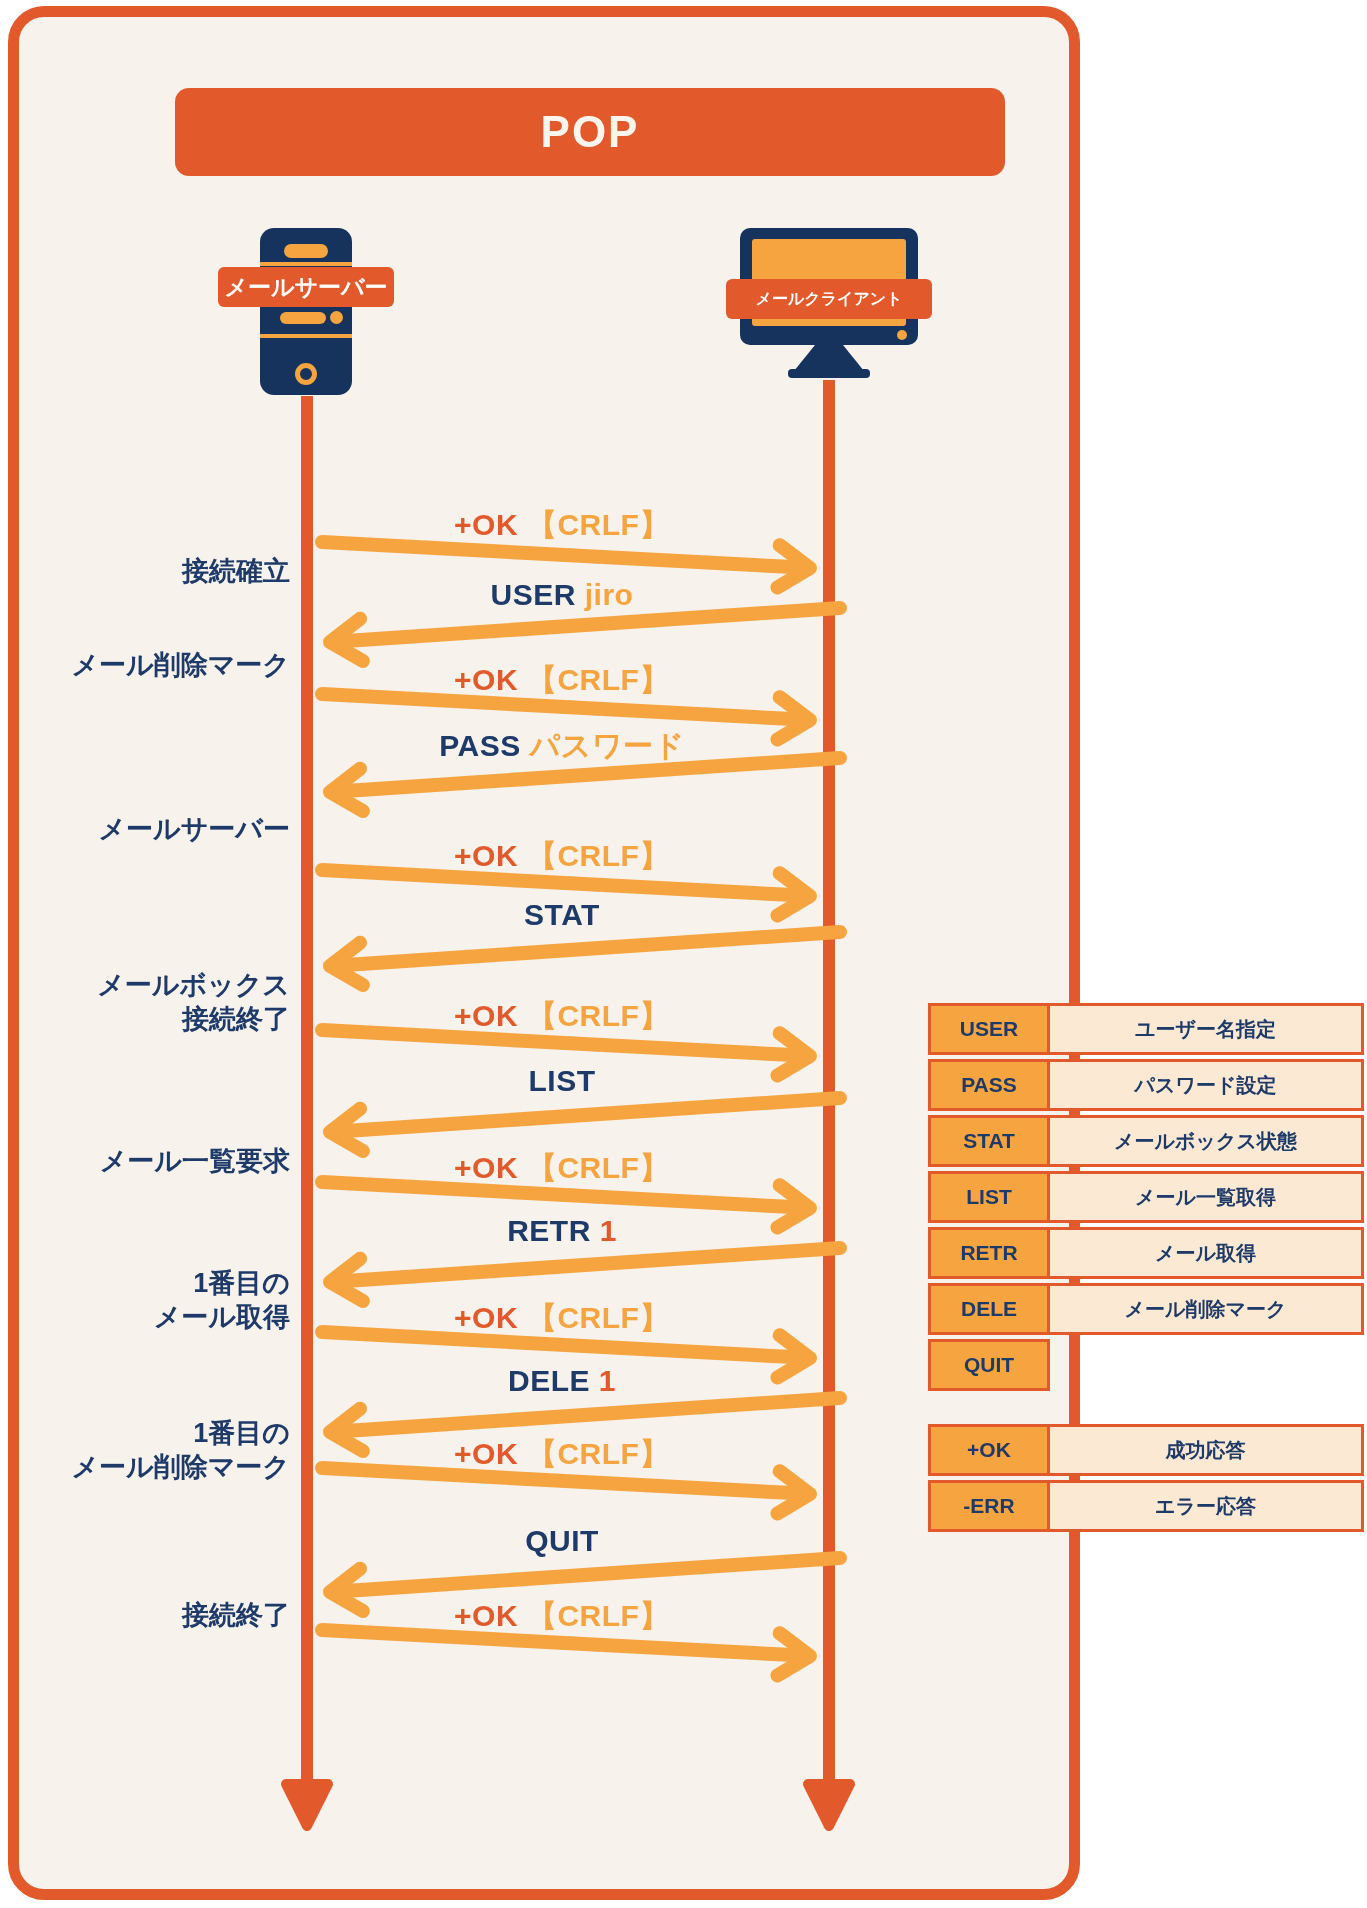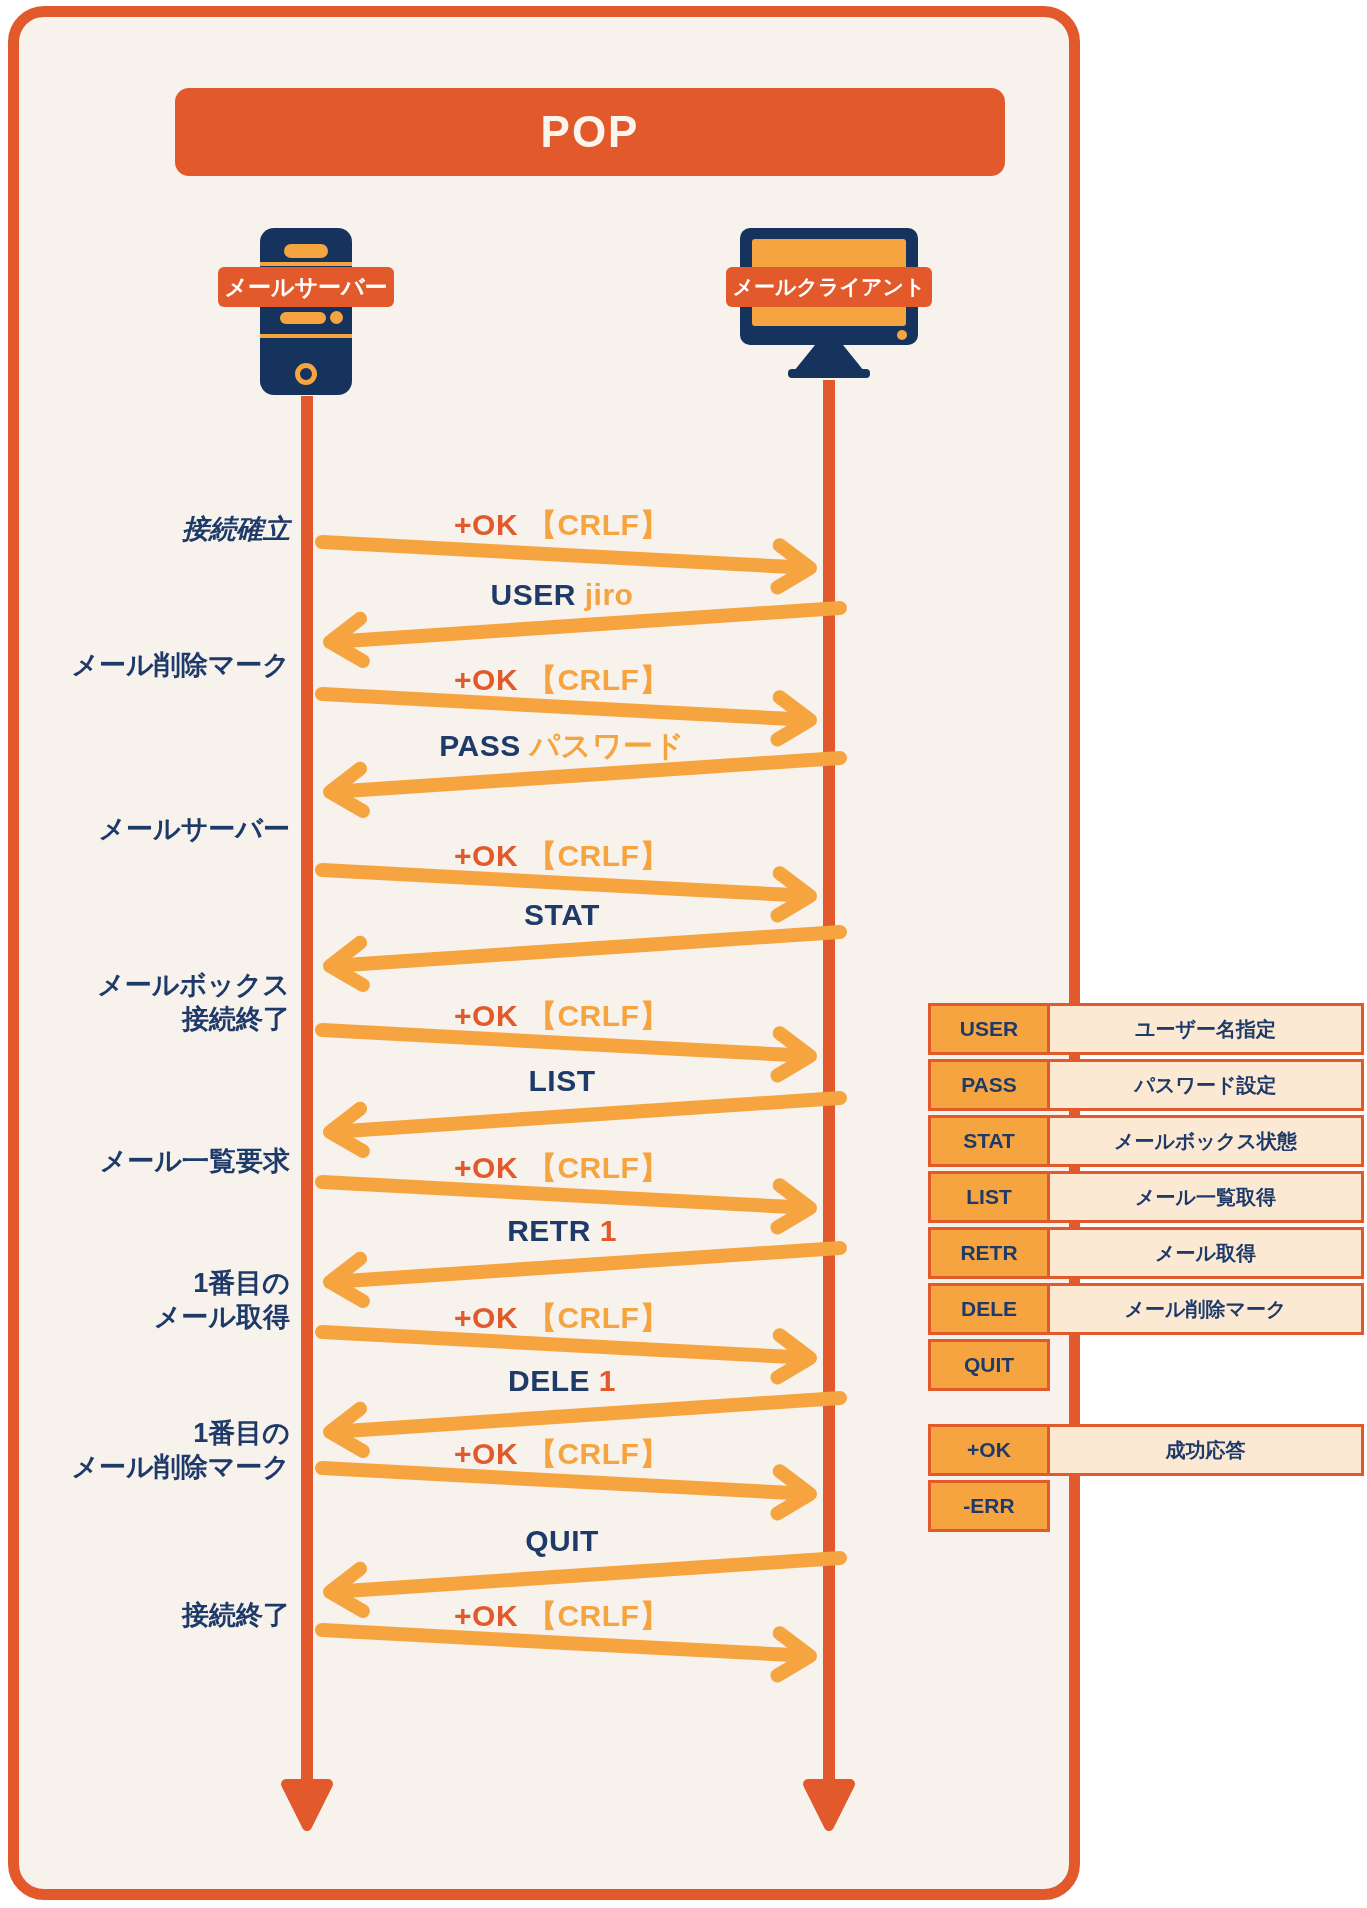--- a/index.html
+++ b/index.html
@@ -44,21 +44,21 @@
   .cli-screen{left:12px;top:11px;right:12px;bottom:19px;background:var(--orange);border-radius:3px;}
   .cli-dot{right:11px;bottom:5px;width:10px;height:10px;border-radius:50%;background:var(--orange);}
   .cli-stand{position:absolute;left:794px;top:345px;width:70px;height:26px;
     background:var(--navy-icon);clip-path:polygon(30% 0,70% 0,100% 100%,0 100%);z-index:2;}
   .cli-base{position:absolute;left:788px;top:369px;width:82px;height:9px;border-radius:4px;
     background:var(--navy-icon);z-index:2;}
 
   .actor-label{position:absolute;top:267px;height:40px;background:var(--accent);color:#fff;
     font-weight:bold;display:flex;align-items:center;justify-content:center;z-index:3;border-radius:6px;}
   .actor-label.server{left:218px;width:176px;font-size:23px;}
-  .actor-label.client{left:726px;width:206px;font-size:21px;}
+  .actor-label.client{left:726px;width:206px;font-size:16px;margin-top:12px;}
 
   .phase-label{position:absolute;right:1077px;text-align:right;color:var(--navy);
     font-weight:bold;font-size:27px;line-height:34px;white-space:nowrap;z-index:3;}
 
   .msg-label{position:absolute;left:562px;transform:translateX(-50%);white-space:nowrap;
     font-weight:bold;font-size:30px;z-index:3;letter-spacing:0.5px;}
   .c-accent{color:var(--accent);}
   .c-orange{color:var(--orange);}
   .c-navy{color:var(--navy);}
 
@@ -138,21 +138,21 @@
   <div class="cli-base"></div>
 
   <div class="actor-label server">
     <span>メールサーバー</span>
   </div>
   <div class="actor-label client">
     <span>メールクライアント</span>
   </div>
 
   <div id="phase-layer">
-      <div class="phase-label" style="top: 512px; font-style: italic;">
+      <div class="phase-label" style="top: 554px;">
         <div>接続確立</div>
       </div>
       <div class="phase-label" style="top: 648px;">
         <div>メール削除マーク</div>
       </div>
       <div class="phase-label" style="top: 812px;">
         <div>メールサーバー</div>
       </div>
       <div class="phase-label" style="top: 968px;">
         <div>メールボックス</div>
@@ -220,15 +220,16 @@
         <div class="ref-cmd">QUIT</div>
       </div>
     </div>
   <div id="response-table" class="ref-table">
       <div class="ref-row">
         <div class="ref-cmd">+OK</div>
         <div class="ref-desc">成功応答</div>
       </div>
       <div class="ref-row">
         <div class="ref-cmd">-ERR</div>
+        <div class="ref-desc">エラー応答</div>
       </div>
     </div>
 </div>
 
 </body></html>

